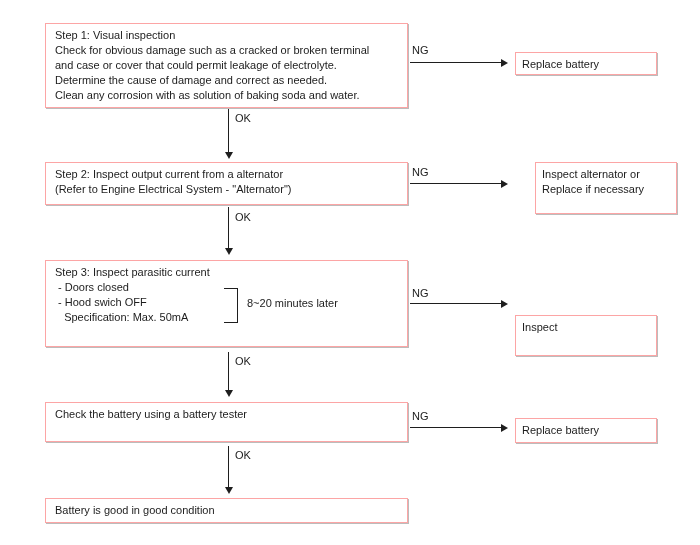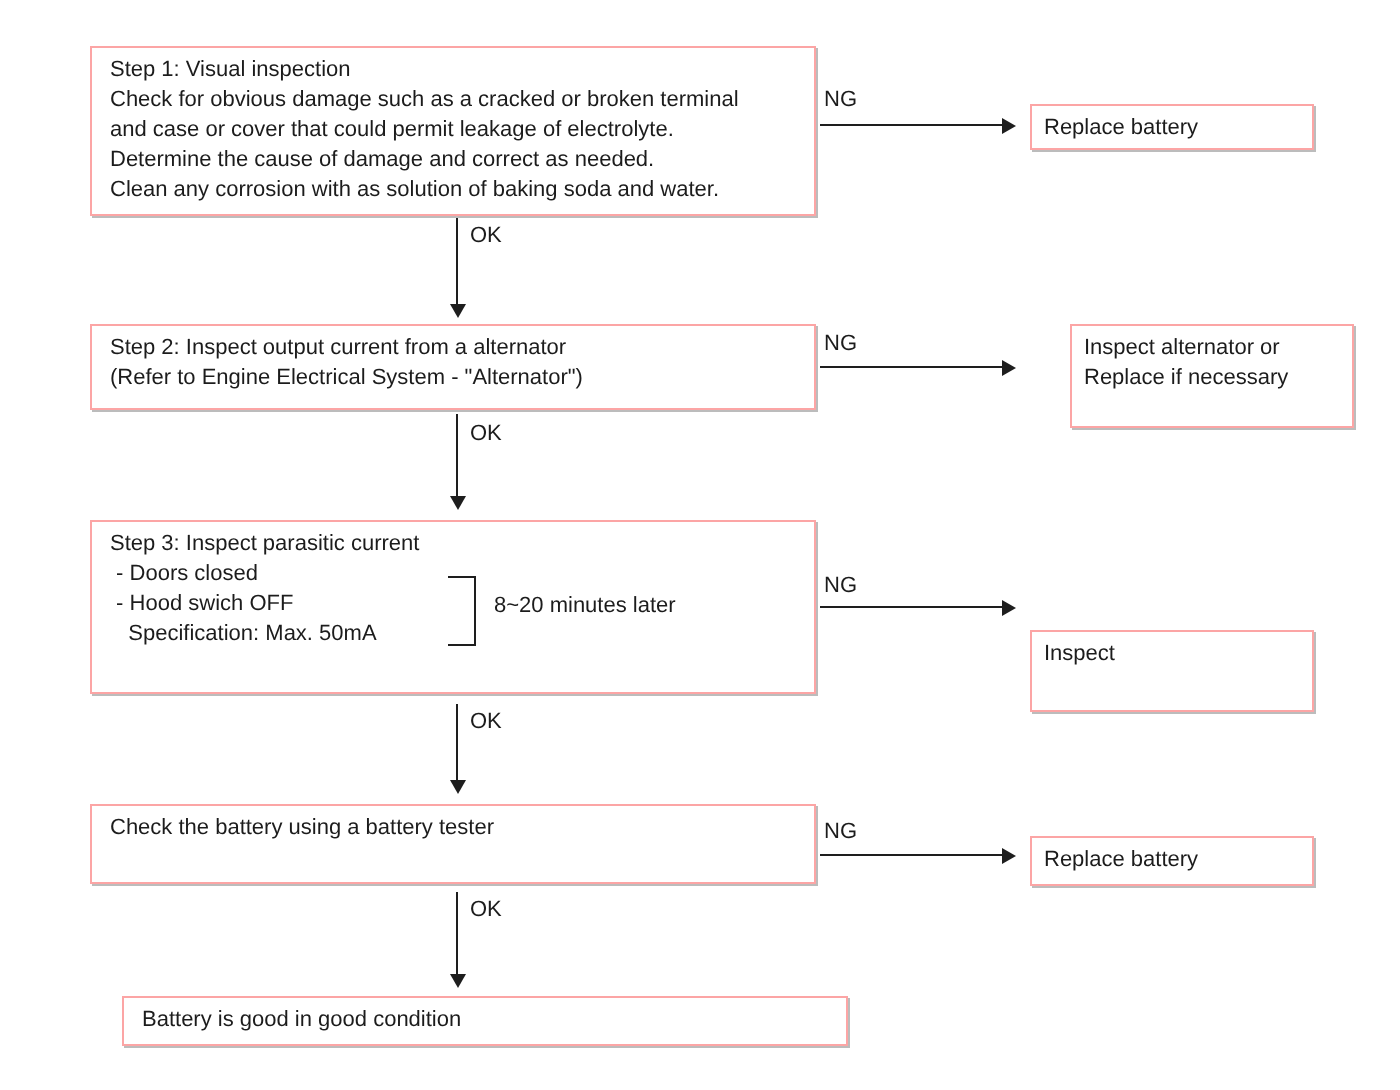--- a/index.html
+++ b/index.html
@@ -102,17 +102,17 @@
   <div class="hline" style="left:410px;top:427px;width:92px;"></div>
   <div class="arrow-right" style="left:501px;top:423.5px;"></div>
   <div class="box action" style="left:515px;top:418px;width:142px;height:25px;">
     <div class="tline">Replace battery</div>
   </div>
 
   <div class="vline" style="left:228px;top:446px;height:41px;"></div>
   <div class="arrow-down" style="left:224.5px;top:487px;"></div>
   <span class="lbl" style="left:235px;top:449px;">OK</span>
 
-  <div class="box" style="left:45px;top:498px;width:363px;height:25px;margin-left:16px;">
+  <div class="box" style="left:45px;top:498px;width:363px;height:25px;">
     <div class="tline">Battery is good in good condition</div>
   </div>
 
 </div>
 
 </body></html>

